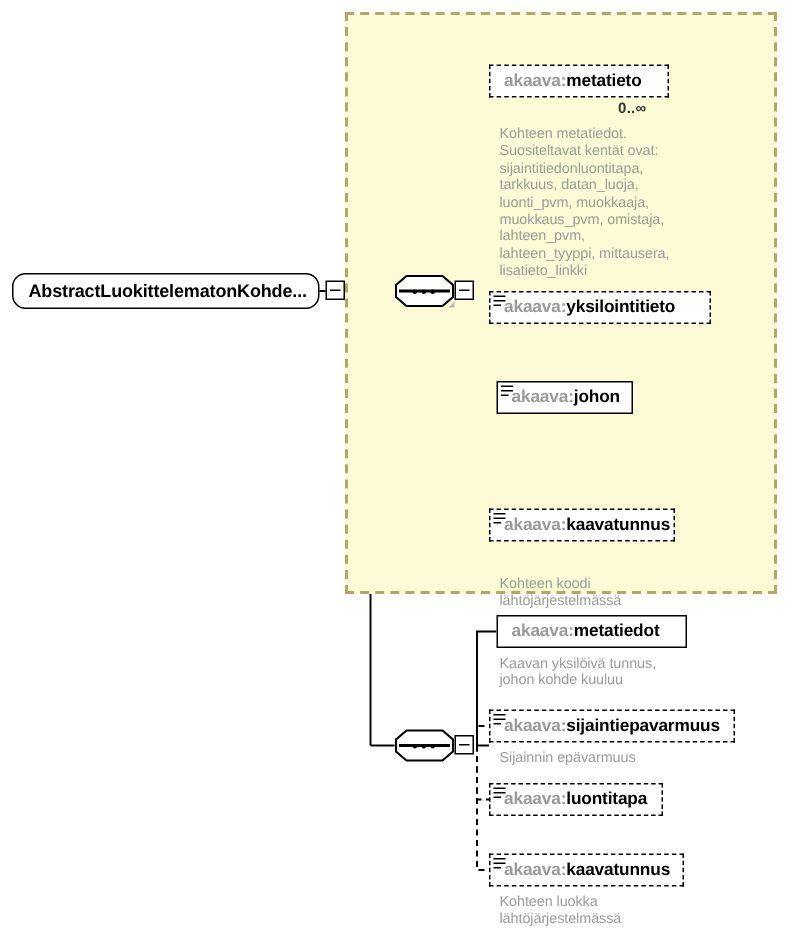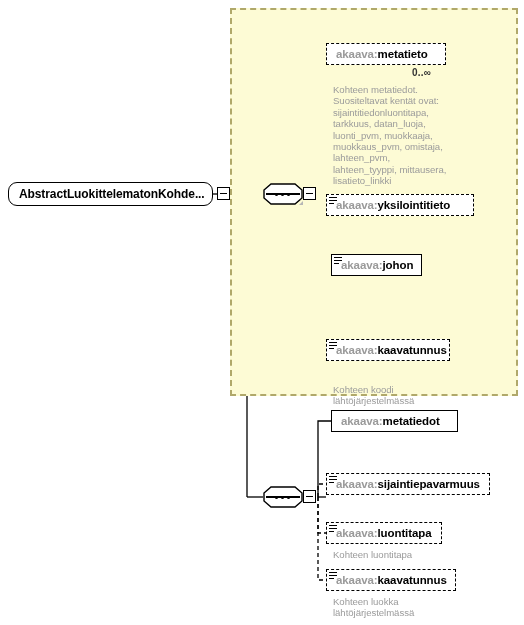--- a/index.html
+++ b/index.html
@@ -297,41 +297,43 @@
         <b></b>
         <b></b>
     </div>
   </div>
   <div class="toggle" style="left:303px; top:490px;"></div>
 
   <div class="node solid" style="left:331px; top:410px; width:127px;">
     <span class="ns">akaava:</span>
       <span class="nm">metatiedot</span>
   </div>
+  <div class="desc" style="left:333px; top:437px; width:170px;">Kaavan yksilöivä tunnus,
+johon kohde kuuluu</div>
 
   <div class="node dashed" style="left:326px; top:473px; width:164px;">
     <span class="attr-icon">
         <i></i>
         <i></i>
         <i></i>
       </span>
     <span class="ns">akaava:</span>
       <span class="nm">sijaintiepavarmuus</span>
   </div>
+  <div class="desc" style="left:333px; top:500px; width:180px;">Sijainnin epävarmuus</div>
 
   <div class="node dashed" style="left:326px; top:522px; width:116px;">
     <span class="attr-icon">
         <i></i>
         <i></i>
         <i></i>
       </span>
     <span class="ns">akaava:</span>
       <span class="nm">luontitapa</span>
   </div>
-  <div class="desc" style="left:333px; top:549px; width:170px;">Kohteen luontitapa</div>
 
   <div class="node dashed" style="left:326px; top:569px; width:130px;">
     <span class="attr-icon">
         <i></i>
         <i></i>
         <i></i>
       </span>
     <span class="ns">akaava:</span>
       <span class="nm">kaavatunnus</span>
   </div>

